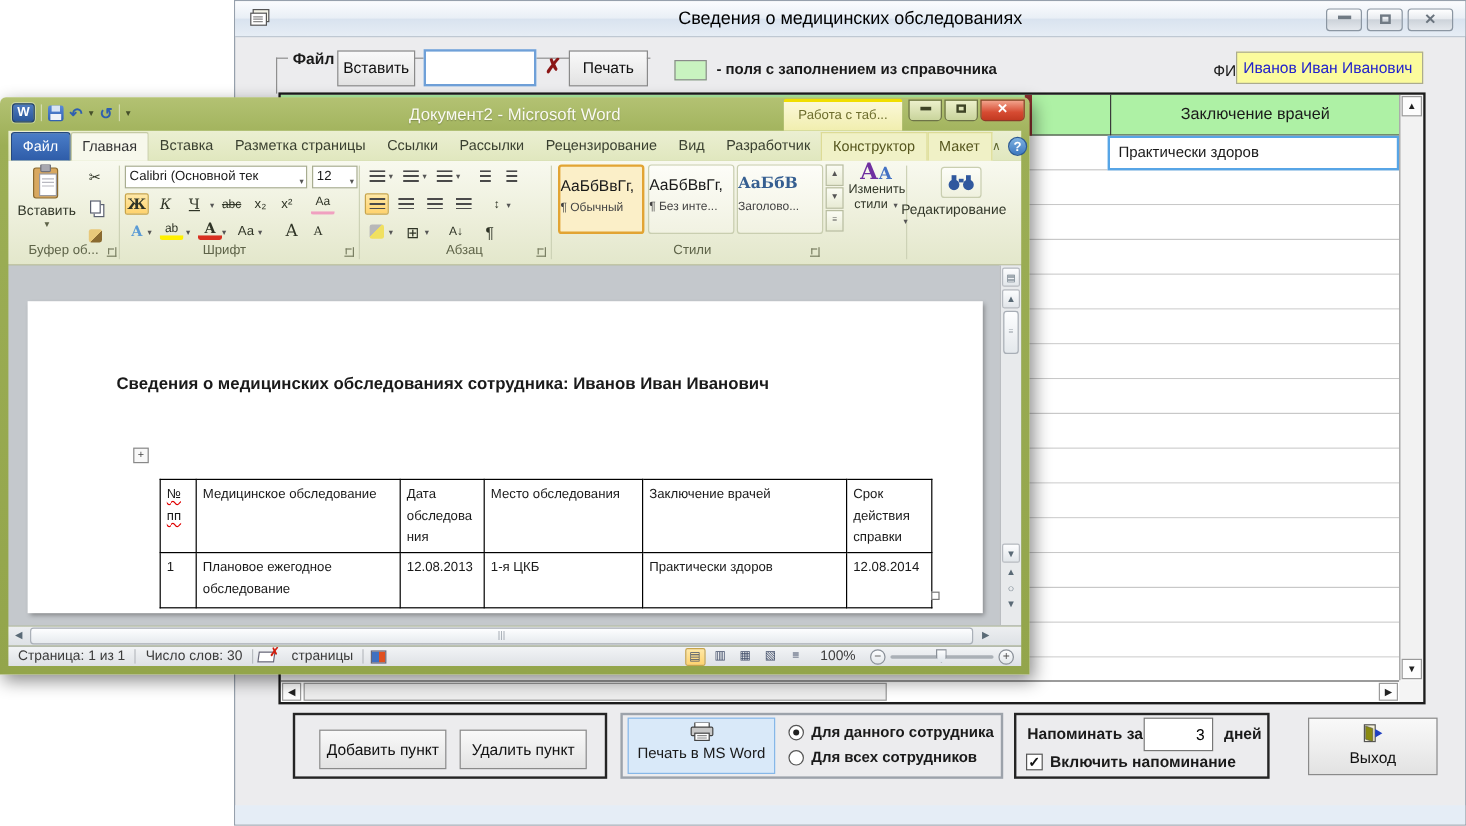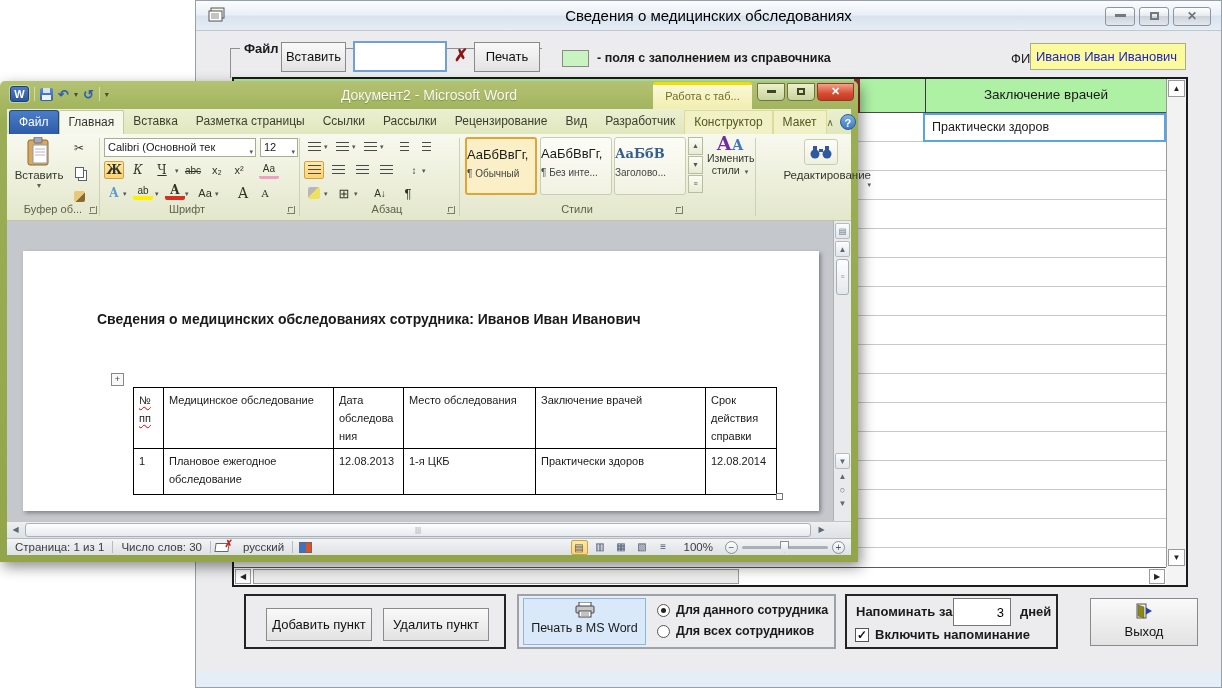--- a/index.html
+++ b/index.html
@@ -181,34 +181,34 @@
   .styles-chip.sel { border:2px solid #E2A433; background:#FBEFC8; }
   .chip-preview { font-size:13px; margin-top:8px; white-space:nowrap; overflow:hidden; }
   .chip-preview.head { color:#365F91; font-weight:bold; font-family:"DejaVu Serif",serif; }
   .chip-name { font-size:10px; color:#444; margin-top:6px; white-space:nowrap; overflow:hidden; }
   .st-scroll { position:absolute; width:15px; height:18px; background:linear-gradient(#FBFCF4,#E8EBD4);
     border:1px solid #B8BDA0; font-size:7px; text-align:center; line-height:16px; color:#555; }
   .change-styles { position:absolute; left:700px; top:3px; width:46px; height:62px; text-align:center;
     font-size:10.5px; color:#33382A; line-height:12px; }
   .aa-icon .a1 { color:#7030A0; font-size:19px; font-weight:bold; font-family:"DejaVu Serif",serif; }
   .aa-icon .a2 { color:#4472C4; font-size:14px; font-weight:bold; font-family:"DejaVu Serif",serif; }
-  .editing-grp { position:absolute; left:764px; top:3px; width:100px; text-align:right;
+  .editing-grp { position:absolute; left:744px; top:3px; width:100px; text-align:left;
     font-size:11.5px; color:#33382A; }
   .binoc-btn { width:34px; height:26px; margin:2px auto 4px auto; border:1px solid #C9CEB0;
     border-radius:3px; background:linear-gradient(#FDFDF8,#EFF1DE); display:flex;
     align-items:center; justify-content:center; }
 
   .ww-doc { position:absolute; left:7px; top:140px; right:7px; bottom:41px; background:#C4C8CC; overflow:hidden; }
   .page { position:absolute; left:16px; top:30px; width:796px; height:260px; background:#fff;
     box-shadow:2px 2px 4px rgba(0,0,0,.35); }
   .doc-heading { position:absolute; left:74px; top:60px; width:670px; font-weight:bold;
     font-size:14px; white-space:nowrap; }
   .tbl-handle { position:absolute; left:88px; top:122px; width:13px; height:13px;
     border:1px solid #888; background:#F8F8F8; font-size:9px; line-height:11px; text-align:center; color:#444; }
-  .doc-table { position:absolute; left:110px; top:136px; border-collapse:collapse; table-layout:fixed;
+  .doc-table { position:absolute; left:110px; top:148px; border-collapse:collapse; table-layout:fixed;
     font-size:11px; }
   .doc-table td { border:1px solid #000; vertical-align:top; padding:3px 5px; line-height:18px;
     overflow-wrap:anywhere; }
   .doc-table .hrow td { height:60px; }
   .doc-table .drow td { height:46px; }
   .wavy { text-decoration:underline wavy #E00000 1px; text-underline-offset:2px; }
   .tbl-resize { position:absolute; left:753px; top:242px; width:7px; height:7px; border:1px solid #777; background:#fff; }
 
   .doc-vscroll { position:absolute; right:0; top:0; bottom:0; width:18px; background:#E8EAEC;
     border-left:1px solid #AEB2B6; }
@@ -589,21 +589,21 @@
 
   <div class="ww-status">
     <span class="st-item">Страница: 1 из 1</span>
     <span class="st-sep"></span>
     <span class="st-item">Число слов: 30</span>
     <span class="st-sep"></span>
     <span class="spell-icon">
       <span class="spell-book"></span>
         <span class="spell-x">✗</span>
     </span>
-    <span class="st-item">русский</span>
+    <span class="st-item">страницы</span>
     <span class="st-sep"></span>
     <span class="macro-icon"></span>
     <div class="st-right">
       <span class="view-btn on">▤</span>
       <span class="view-btn">▥</span>
       <span class="view-btn">▦</span>
       <span class="view-btn">▧</span>
       <span class="view-btn">≡</span>
       <span class="st-item">100%</span>
       <span class="zoom-btn">−</span>

